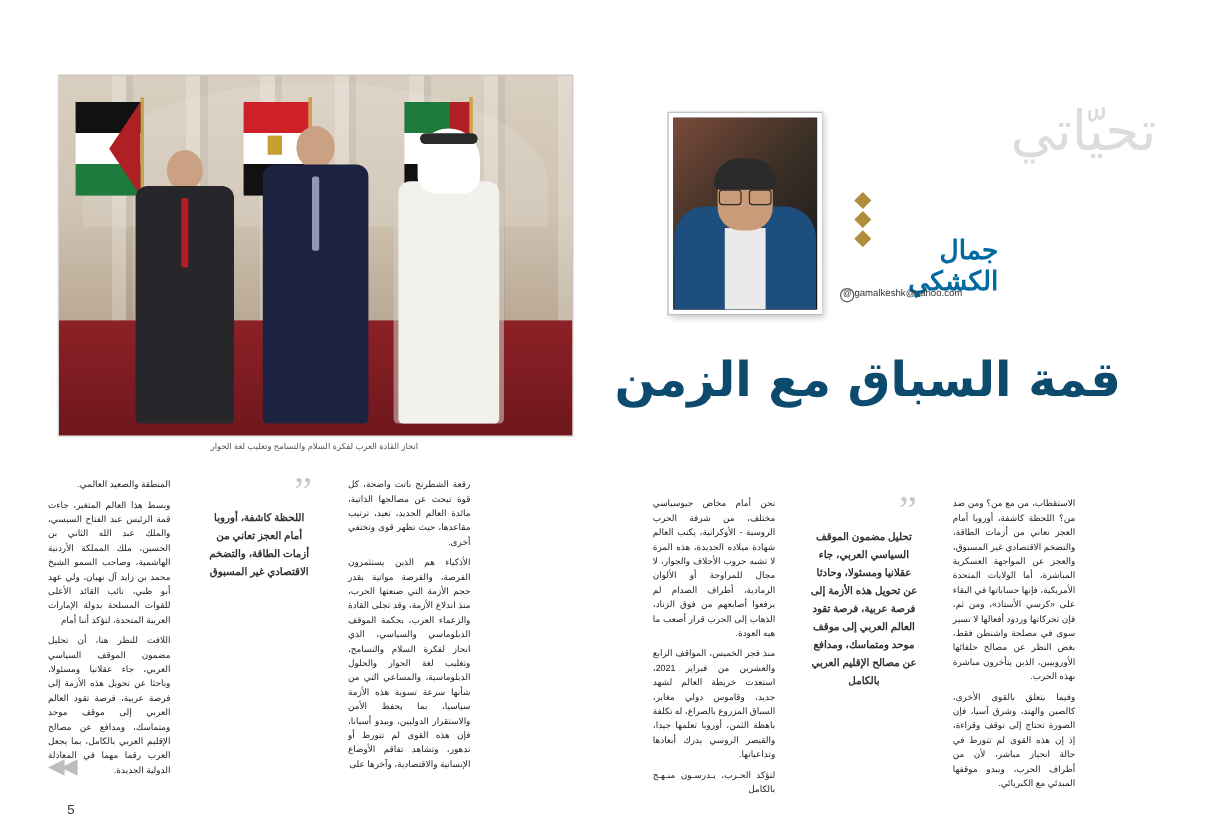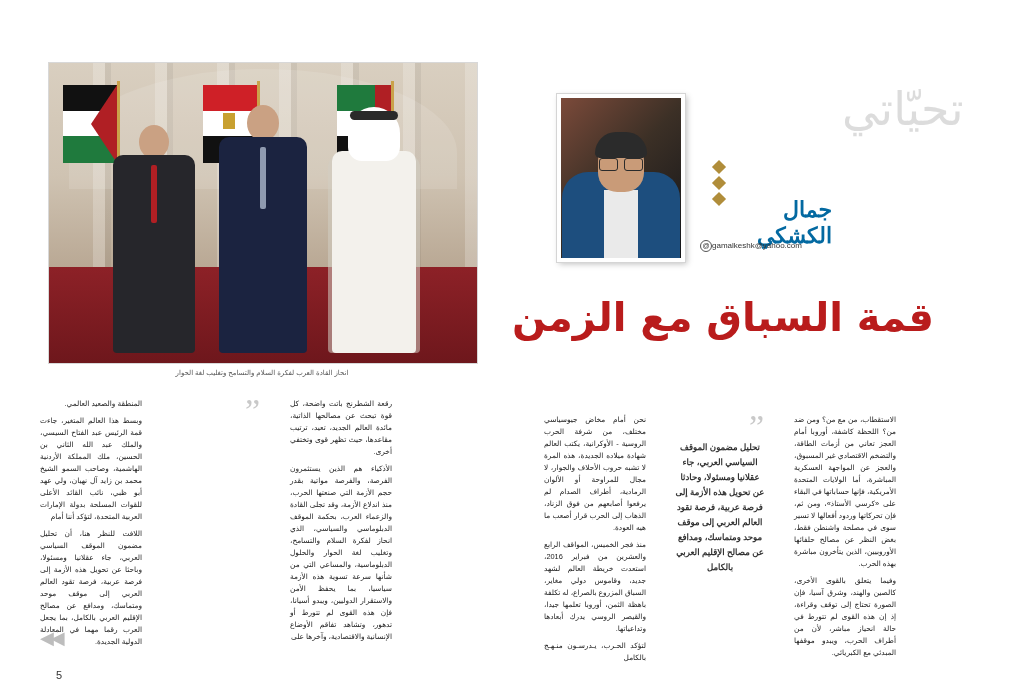--- a/index.html
+++ b/index.html
@@ -145,21 +145,21 @@
   .brand-script{
     position:absolute;left:330px;top:70px;width:170px;height:90px;
     font-family:"DejaVu Serif", serif;font-size:46px;color:#d7d7d7;
     text-align:left;direction:rtl;line-height:1;opacity:.85;
   }
 
   .headline{
     position:absolute;left:0;right:24px;top:278px;
     text-align:left;direction:rtl;
     font-family:"DejaVu Sans", sans-serif;
-    font-weight:bold;font-size:40px;color:#b91c1c;letter-spacing:-1px;
+    font-weight:bold;font-size:40px;color:#0c4a6e;letter-spacing:-1px;
   }
 
   .cols-right{
     position:absolute;left:32px;top:398px;width:468px;height:240px;
     display:flex;flex-direction:row-reverse;gap:28px;direction:rtl;
   }
 
   .footer-bar{
     position:absolute;left:0;right:0;bottom:0;height:34px;
   }
@@ -231,20 +231,21 @@
     <div class="cols-left">
 
       <div class="col">
         <p>المنطقة والصعيد العالمي.</p>
         <p>وبسط هذا العالم المتغير، جاءت قمة الرئيس عبد الفتاح السيسي، والملك عبد الله الثاني بن الحسين، ملك المملكة الأردنية الهاشمية، وصاحب السمو الشيخ محمد بن زايد آل نهيان، ولي عهد أبو ظبي، نائب القائد الأعلى للقوات المسلحة بدولة الإمارات العربية المتحدة، لتؤكد أننا أمام</p>
         <p>اللافت للنظر هنا، أن تحليل مضمون الموقف السياسي العربي، جاء عقلانيا ومسئولا، وباحثا عن تحويل هذه الأزمة إلى فرصة عربية، فرصة تقود العالم العربي إلى موقف موحد ومتماسك، ومدافع عن مصالح الإقليم العربي بالكامل، بما يجعل العرب رقما مهما في المعادلة الدولية الجديدة.</p>
       </div>
 
       <div class="quote-col">
         <span class="quote-mark">”</span>
+        <div class="quote-text">اللحظة كاشفة، أوروبا أمام العجز تعاني من أزمات الطاقة، والتضخم الاقتصادي غير المسبوق</div>
       </div>
 
       <div class="col">
         <p>رقعة الشطرنج باتت واضحة، كل قوة تبحث عن مصالحها الذاتية، مائدة العالم الجديد، تعيد، ترتيب مقاعدها، حيث تظهر قوى وتختفي أخرى.</p>
         <p>الأذكياء هم الذين يستثمرون الفرصة، والفرصة مواتية بقدر حجم الأزمة التي صنعتها الحرب، منذ اندلاع الأزمة، وقد تجلى القادة والزعماء العرب، بحكمة الموقف الدبلوماسي والسياسي، الذي انحاز لفكرة السلام والتسامح، وتغليب لغة الحوار والحلول الدبلوماسية، والمساعي التي من شأنها سرعة تسوية هذه الأزمة سياسيا، بما يحفظ الأمن والاستقرار الدوليين، ويبدو أسيانا، فإن هذه القوى لم تتورط أو تدهور، وتشاهد تفاقم الأوضاع الإنسانية والاقتصادية، وآخرها على</p>
       </div>
 
     </div>
 
     <div class="arrows">◀◀</div>
@@ -275,21 +276,21 @@
     <div class="author-mail">
       <span class="at">@</span><span>gamalkeshk@yahoo.com</span>
     </div>
 
     <div class="headline">قمة السباق مع الزمن</div>
 
     <div class="cols-right">
 
       <div class="col">
         <p>نحن أمام مخاض جيوسياسي مختلف، من شرفة الحرب الروسية - الأوكرانية، يكتب العالم شهادة ميلاده الجديدة، هذه المرة لا تشبه حروب الأحلاف والجوار، لا مجال للمراوحة أو الألوان الرمادية، أطراف الصدام لم يرفعوا أصابعهم من فوق الزناد، الذهاب إلى الحرب قرار أصعب ما هيه العودة.</p>
-        <p>منذ فجر الخميس، المواقف الرابع والعشرين من فبراير 2016، استعدت خريطة العالم لشهد جديد، وقاموس دولي مغاير، السباق المزروع بالصراع، له تكلفة باهظة الثمن، أوروبا تعلمها جيدا، والقيصر الروسي يدرك أبعادها وتداعياتها.</p>
+        <p>منذ فجر الخميس، المواقف الرابع والعشرين من فبراير 2021، استعدت خريطة العالم لشهد جديد، وقاموس دولي مغاير، السباق المزروع بالصراع، له تكلفة باهظة الثمن، أوروبا تعلمها جيدا، والقيصر الروسي يدرك أبعادها وتداعياتها.</p>
         <p>لتؤكد الحـرب، يـدرسـون منـهـج بالكامل</p>
       </div>
 
       <div class="quote-col">
         <span class="quote-mark">”</span>
         <div class="quote-text">تحليل مضمون الموقف السياسي العربي، جاء عقلانيا ومسئولا، وحادثا عن تحويل هذه الأزمة إلى فرصة عربية، فرصة تقود العالم العربي إلى موقف موحد ومتماسك، ومدافع عن مصالح الإقليم العربي بالكامل</div>
       </div>
 
       <div class="col">
         <p>الاستقطاب، من مع من؟ ومن ضد من؟ اللحظة كاشفة، أوروبا أمام العجز تعاني من أزمات الطاقة، والتضخم الاقتصادي غير المسبوق، والعجز عن المواجهة العسكرية المباشرة، أما الولايات المتحدة الأمريكية، فإنها حساباتها في البقاء على «كرسي الأستاذ»، ومن ثم، فإن تحركاتها وردود أفعالها لا تسير سوى في مصلحة واشنطن فقط، بغض النظر عن مصالح حلفائها الأوروبيين، الذين يتأخرون مباشرة بهذه الحرب.</p>

